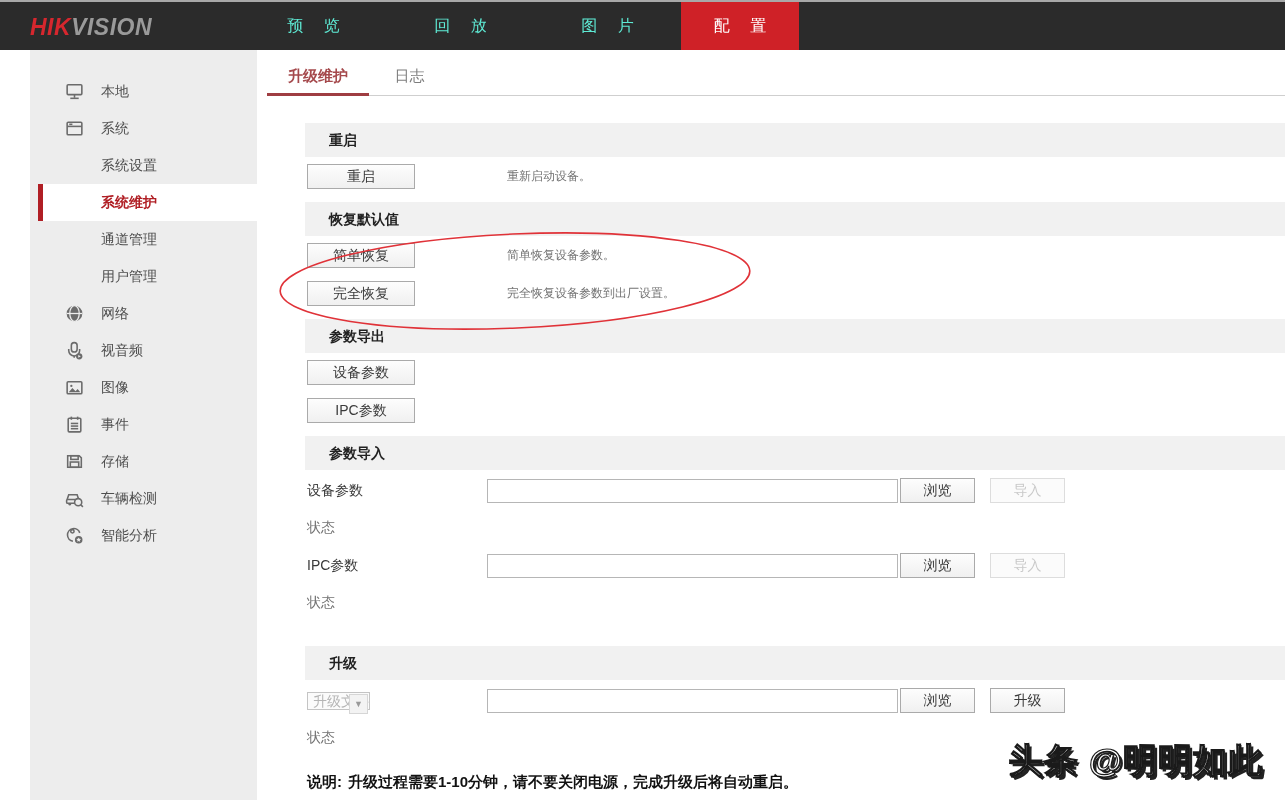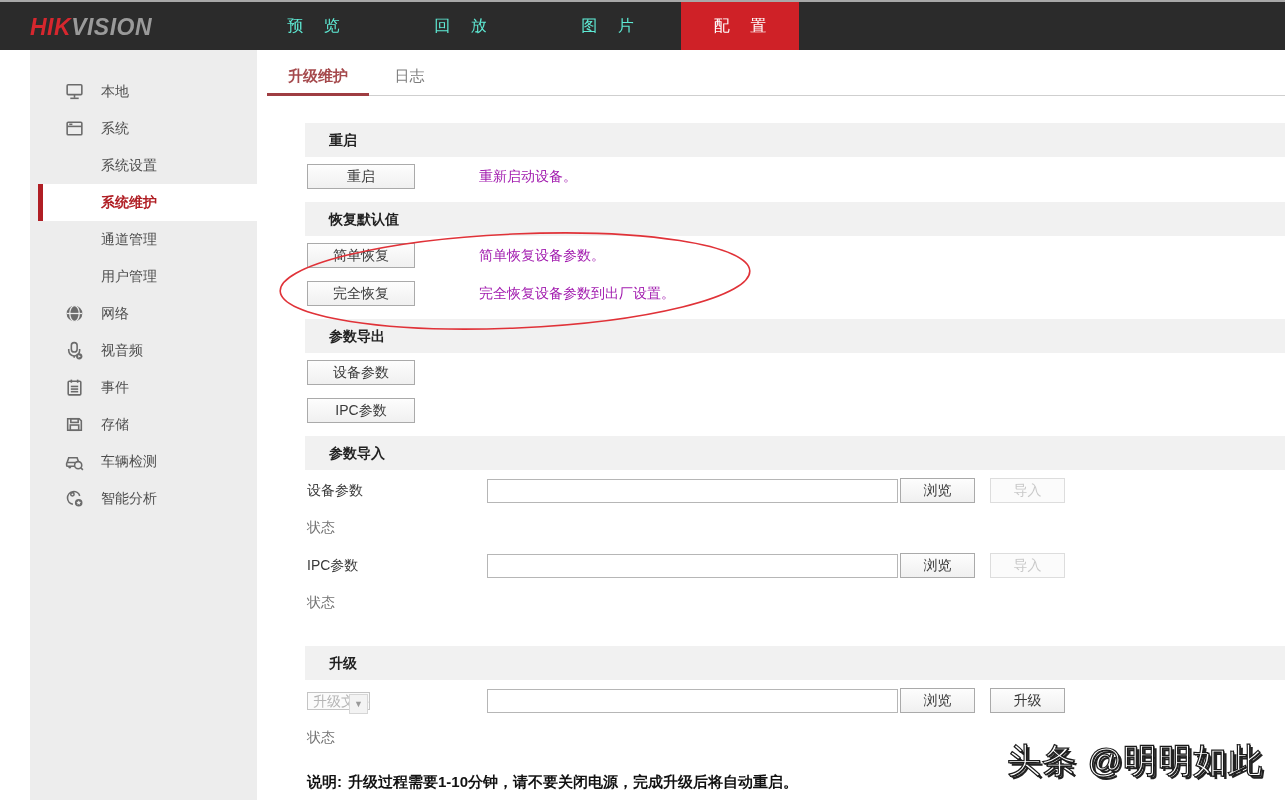--- a/index.html
+++ b/index.html
@@ -47,21 +47,21 @@
               font-size:14px; font-weight:bold; color:#222; }
   .sec-head.first { margin-top:27px; }
 
   .btn { display:inline-block; width:108px; height:25px; line-height:23px; text-align:center;
          font-size:14px; color:#3a3a3a; background:linear-gradient(#fdfdfd,#f0f0f0);
          border:1px solid #aaa; cursor:pointer; }
   .btn.small { width:75px; }
   .btn.disabled { color:#c9c9c9; border-color:#ddd; background:#fbfbfb; }
 
   .brow { display:flex; align-items:center; margin:7px 0 13px 2px; }
-  .brow .desc { margin-left:64px; font-size:14px; color:#a21caf; }
+  .brow .desc { margin-left:92px; font-size:12px; color:#737373; }
   .gap { height:18px; }
 
   .frow { display:flex; align-items:center; margin:8px 0 4px 2px; }
   .frow .flabel { width:180px; font-size:14px; color:#3a3a3a; }
   .frow input { width:411px; height:24px; border:1px solid #b6b6b6; background:#fff;
                 padding:0 4px; font-size:13px; }
   .frow .btn.small { margin-left:2px; }
   .frow .btn.small + .btn.small { margin-left:15px; }
   .statusrow { margin:16px 0 16px 2px; font-size:14px; color:#737373; }
 
@@ -71,21 +71,21 @@
   .fileselect .arrowbox { position:absolute; right:1px; top:1px; width:19px; height:20px;
                  border:1px solid #d6d6d6; background:#f3f3f3; text-align:center;
                  line-height:18px; font-size:9px; color:#9a9a9a; }
 
   .noterow { margin:26px 0 0 2px; font-size:15px; font-weight:bold; color:#111; }
   .noterow .notelabel { margin-right:6px; }
 
   
   .annotation { position:absolute; left:273px; top:225px; width:482px; height:112px;
                 pointer-events:none; }
-  .watermark { position:absolute; right:22px; bottom:16px; font-size:34px; font-weight:normal;
+  .watermark { position:absolute; right:22px; bottom:16px; font-size:34px; font-weight:bold;
                color:#fff; letter-spacing:1px; -webkit-text-stroke:1.2px #1a1a1a;
                text-shadow:3px 3px 0 #222, 1px 1px 0 #222; }
 </style>
 </head>
 <body>
 
 <div class="page">
 
   <div class="topbar">
     <div class="logo">
@@ -157,20 +157,30 @@
             <rect x="7" y="2.5" width="5.5" height="9" rx="2.7"></rect>
             <path d="M4.5 8.5 v1.5 a5.2 5.2 0 0 0 10.4 0 V8.5"></path>
             <line x1="9.7" y1="15" x2="9.7" y2="17"></line>
             <circle cx="14.5" cy="15.5" r="3" fill="#6b6b6b" stroke="none"></circle>
             <path d="M13.6 14.2 l2.4 1.3 -2.4 1.3 z" fill="#ededed" stroke="none"></path>
           </svg>
         </span>
         <span class="lbl">视音频</span>
       </div>
 
+      <div class="side-item">
+        <span class="icon">
+          <svg viewBox="0 0 20 20" fill="none" stroke="#6b6b6b" stroke-width="1.5">
+            <rect x="3" y="4.5" width="14" height="11.5" rx="1"></rect>
+            <circle cx="7" cy="8.5" r="1.1" fill="#6b6b6b" stroke="none"></circle>
+            <path d="M4.5 14.5 l3.5-4 3 3 2-2 2.5 3" fill="#6b6b6b" stroke="none"></path>
+          </svg>
+        </span>
+        <span class="lbl">图像</span>
+      </div>
 
       <div class="side-item">
         <span class="icon">
           <svg viewBox="0 0 20 20" fill="none" stroke="#6b6b6b" stroke-width="1.5">
             <rect x="4" y="4" width="12" height="13" rx="1"></rect>
             <line x1="7" y1="2.5" x2="7" y2="5.5"></line>
               <line x1="13" y1="2.5" x2="13" y2="5.5"></line>
             <line x1="6.5" y1="9" x2="13.5" y2="9"></line>
               <line x1="6.5" y1="11.5" x2="13.5" y2="11.5"></line>
             <line x1="6.5" y1="14" x2="13.5" y2="14"></line>

